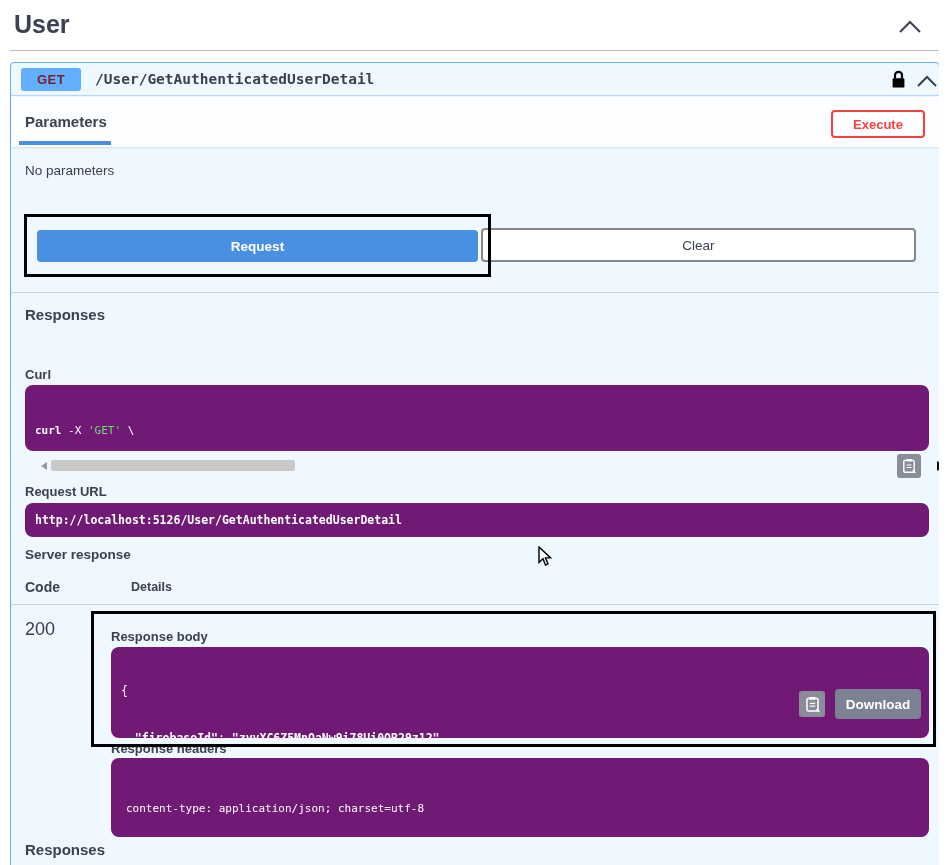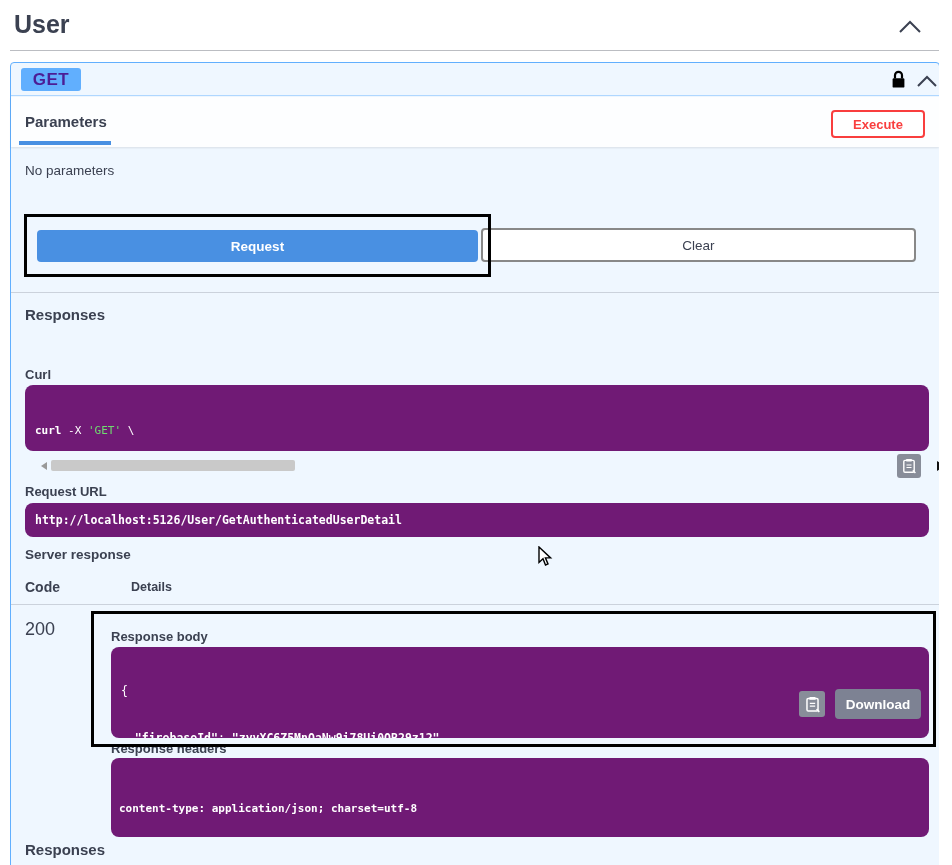--- a/index.html
+++ b/index.html
@@ -17,21 +17,21 @@
   .title-divider { left:10px; top:50px; width:932px; height:1px; background:rgba(59,65,81,.35); }
 
   
   .opblock {
     left:10px; top:62px; width:930px; height:808px;
     border:1px solid #61affe; border-radius:4px; background:#eff7ff;
   }
   .summary { left:0; top:0; width:100%; height:33px; border-bottom:1px solid rgba(97,175,254,.45); cursor:pointer; }
   .method-badge {
     left:10px; top:5px; width:60px; height:23px; background:#61affe; border-radius:3px;
-    color:#4c1d95; font-size:17px; font-weight:700; letter-spacing:.5px;
+    color:#7f1d1d; font-size:13px; font-weight:700; letter-spacing:.5px;
     display:flex; align-items:center; justify-content:center;
   }
   .endpoint-path {
     left:84px; top:0; height:33px; line-height:33px;
     font-family:"DejaVu Sans Mono", monospace; font-size:14.5px; font-weight:700; color:#3b4151;
   }
   .lock-wrap { left:880px; top:7px; cursor:pointer; }
   .op-chevron { left:904px; top:11px; cursor:pointer; }
 
   
@@ -97,21 +97,21 @@
 
   .respbody-label { left:100px; top:566px; }
   .respbody-block { left:100px; top:584px; width:818px; height:91px; padding:6px 10px; font-size:11.5px; line-height:15.5px; }
   .respbody-copy { left:788px; top:628px; width:26px; height:26px; z-index:3; }
   .download-btn {
     left:824px; top:626px; width:86px; height:30px; background:#7d8293; border:none; border-radius:4px;
     color:#fff; font-size:13.5px; font-weight:700; cursor:pointer; z-index:3; font-family:"Liberation Sans", sans-serif;
   }
 
   .respheaders-label { left:100px; top:678px; }
-  .respheaders-block { left:100px; top:695px; width:818px; height:79px; padding:11px 8px; font-size:11px; line-height:16px; font-weight:700; }
+  .respheaders-block { left:100px; top:695px; width:818px; height:79px; padding:11px 15px; font-size:11px; line-height:16px; font-weight:400; }
 
   .responses-footer { left:14px; top:778px; font-size:15px; font-weight:700; }
 
   
   .annotation { border:3px solid #000; z-index:5; pointer-events:none; }
   .rect1 { left:24px; top:214px; width:467px; height:63px; }
   .rect2 { left:91px; top:611px; width:845px; height:136px; }
   .cursor { left:538px; top:546px; z-index:10; pointer-events:none; }
 </style>
 </head>
@@ -124,20 +124,21 @@
     <svg width="26" height="14" viewBox="0 0 26 14">
         <polyline points="3,12 13,2 23,12" fill="none" stroke="#3b4151" stroke-width="2"></polyline>
       </svg>
   </span>
   <div class="abs title-divider"></div>
 
   <div class="abs opblock">
 
     <div class="abs summary">
       <span class="abs method-badge">GET</span>
+      <span class="abs endpoint-path">/User/GetAuthenticatedUserDetail</span>
       <span class="abs lock-wrap">
         <svg width="15" height="19" viewBox="0 0 15 19">
           <path d="M4 8.5V5.3a3.5 3.5 0 0 1 7 0V8.5" fill="none" stroke="#000" stroke-width="2.2"></path>
           <rect x="1.6" y="8.2" width="11.8" height="9.4" rx="1.2" fill="#000"></rect>
         </svg>
       </span>
       <span class="abs op-chevron">
         <svg width="24" height="13" viewBox="0 0 24 13">
             <polyline points="3,11 12,2 21,11" fill="none" stroke="#3b4151" stroke-width="2"></polyline>
           </svg>

